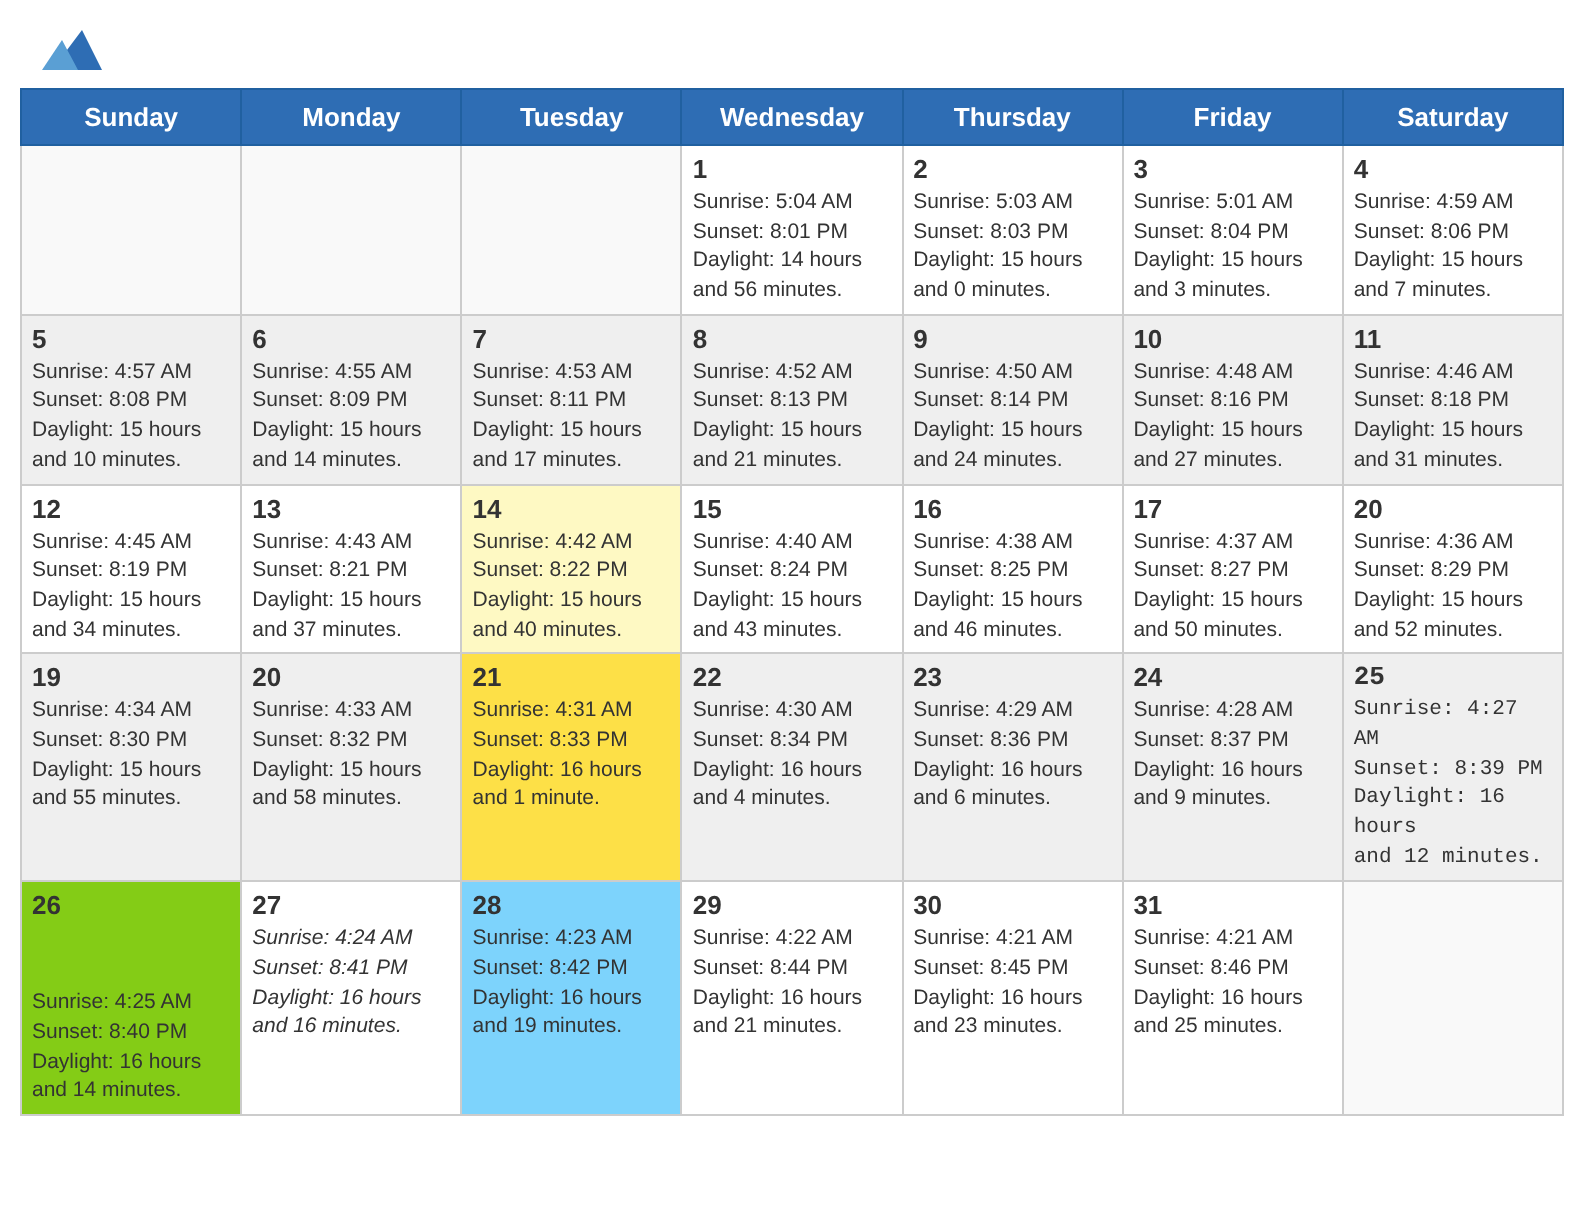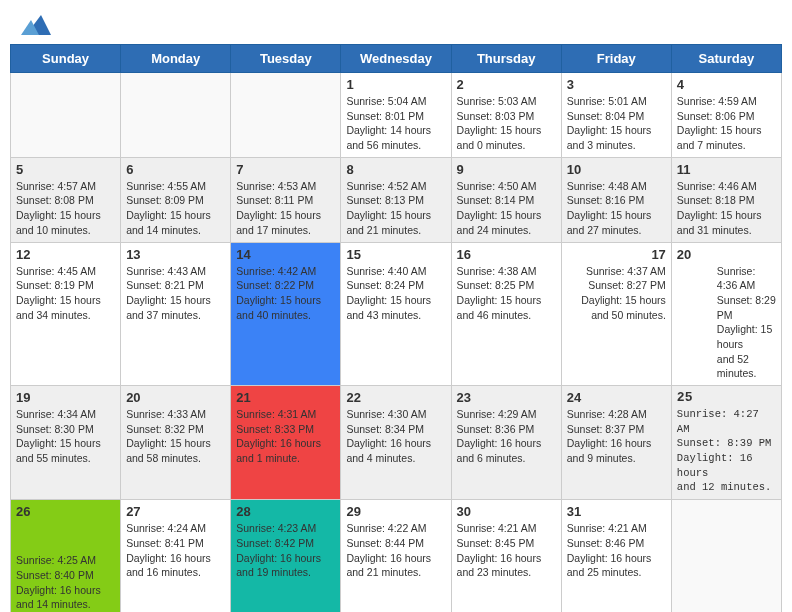--- a/index.html
+++ b/index.html
@@ -218,72 +218,72 @@
 Daylight: 15 hours
 and 34 minutes.</div>
         </td>
         <td style="background: rgb(255, 255, 255);">
           <span class="day-number">13</span>
           <div class="day-info" style="white-space: pre-line;">Sunrise: 4:43 AM
 Sunset: 8:21 PM
 Daylight: 15 hours
 and 37 minutes.</div>
         </td>
-        <td style="background: #3b82f6;">
+        <td style="background: #fef9c3;">
           <span class="day-number">14</span>
           <div class="day-info" style="white-space: pre-line;">Sunrise: 4:42 AM
 Sunset: 8:22 PM
 Daylight: 15 hours
 and 40 minutes.</div>
         </td>
         <td style="background: rgb(255, 255, 255);">
           <span class="day-number">15</span>
           <div class="day-info" style="white-space: pre-line;">Sunrise: 4:40 AM
 Sunset: 8:24 PM
 Daylight: 15 hours
 and 43 minutes.</div>
         </td>
         <td style="background: rgb(255, 255, 255);">
           <span class="day-number">16</span>
           <div class="day-info" style="white-space: pre-line;">Sunrise: 4:38 AM
 Sunset: 8:25 PM
 Daylight: 15 hours
 and 46 minutes.</div>
         </td>
-        <td style="background: rgb(255, 255, 255); text-align: right;">
+        <td style="background: rgb(255, 255, 255);">
           <span class="day-number">17</span>
           <div class="day-info" style="white-space: pre-line;">Sunrise: 4:37 AM
 Sunset: 8:27 PM
 Daylight: 15 hours
 and 50 minutes.</div>
         </td>
         <td style="background: rgb(255, 255, 255);">
           <span class="day-number">20</span>
-          <div class="day-info" style="white-space: pre-line; margin-left: 40px;">Sunrise: 4:36 AM
+          <div class="day-info" style="white-space: pre-line;">Sunrise: 4:36 AM
 Sunset: 8:29 PM
 Daylight: 15 hours
 and 52 minutes.</div>
         </td>
       </tr>
       <tr>
         <td style="background: rgb(239, 239, 239);">
           <span class="day-number">19</span>
           <div class="day-info" style="white-space: pre-line;">Sunrise: 4:34 AM
 Sunset: 8:30 PM
 Daylight: 15 hours
 and 55 minutes.</div>
         </td>
         <td style="background: rgb(239, 239, 239);">
           <span class="day-number">20</span>
           <div class="day-info" style="white-space: pre-line;">Sunrise: 4:33 AM
 Sunset: 8:32 PM
 Daylight: 15 hours
 and 58 minutes.</div>
         </td>
-        <td style="background: #ef4444;">
+        <td style="background: #fde047;">
           <span class="day-number">21</span>
           <div class="day-info" style="white-space: pre-line;">Sunrise: 4:31 AM
 Sunset: 8:33 PM
 Daylight: 16 hours
 and 1 minute.</div>
         </td>
         <td style="background: rgb(239, 239, 239);">
           <span class="day-number">22</span>
           <div class="day-info" style="white-space: pre-line;">Sunrise: 4:30 AM
 Sunset: 8:34 PM
@@ -315,26 +315,26 @@
       <tr>
         <td style="background: #84cc16;">
           <span class="day-number">26</span>
           <div class="day-info" style="white-space: pre-line; margin-top: 34px;">Sunrise: 4:25 AM
 Sunset: 8:40 PM
 Daylight: 16 hours
 and 14 minutes.</div>
         </td>
         <td style="background: rgb(255, 255, 255);">
           <span class="day-number">27</span>
-          <div class="day-info" style="white-space: pre-line;">Sunrise: 4:24 AM
+          <div class="day-info" style="white-space: pre-line; font-style: italic;">Sunrise: 4:24 AM
 Sunset: 8:41 PM
 Daylight: 16 hours
 and 16 minutes.</div>
         </td>
-        <td style="background: #14b8a6;">
+        <td style="background: #7dd3fc;">
           <span class="day-number">28</span>
           <div class="day-info" style="white-space: pre-line;">Sunrise: 4:23 AM
 Sunset: 8:42 PM
 Daylight: 16 hours
 and 19 minutes.</div>
         </td>
         <td style="background: rgb(255, 255, 255);">
           <span class="day-number">29</span>
           <div class="day-info" style="white-space: pre-line;">Sunrise: 4:22 AM
 Sunset: 8:44 PM

